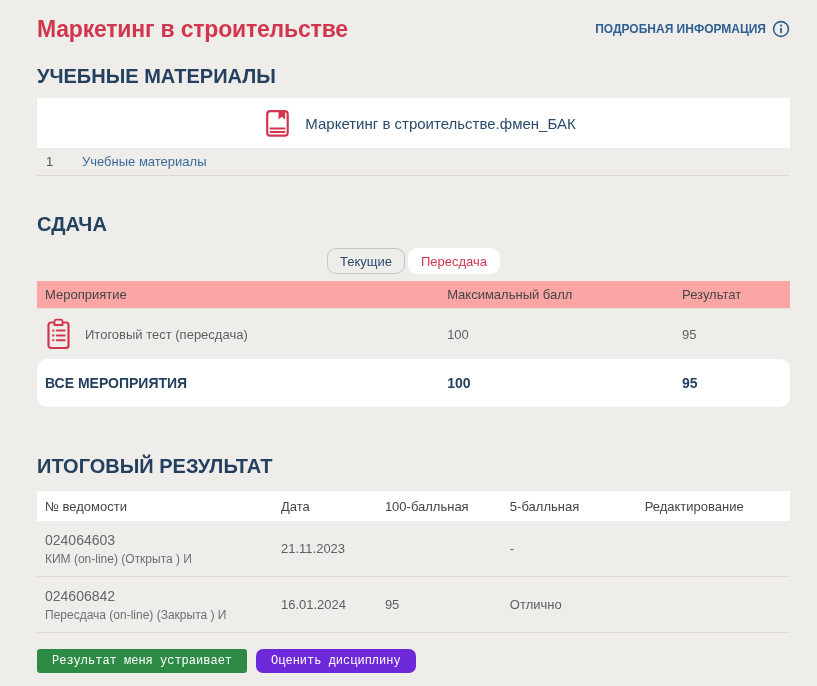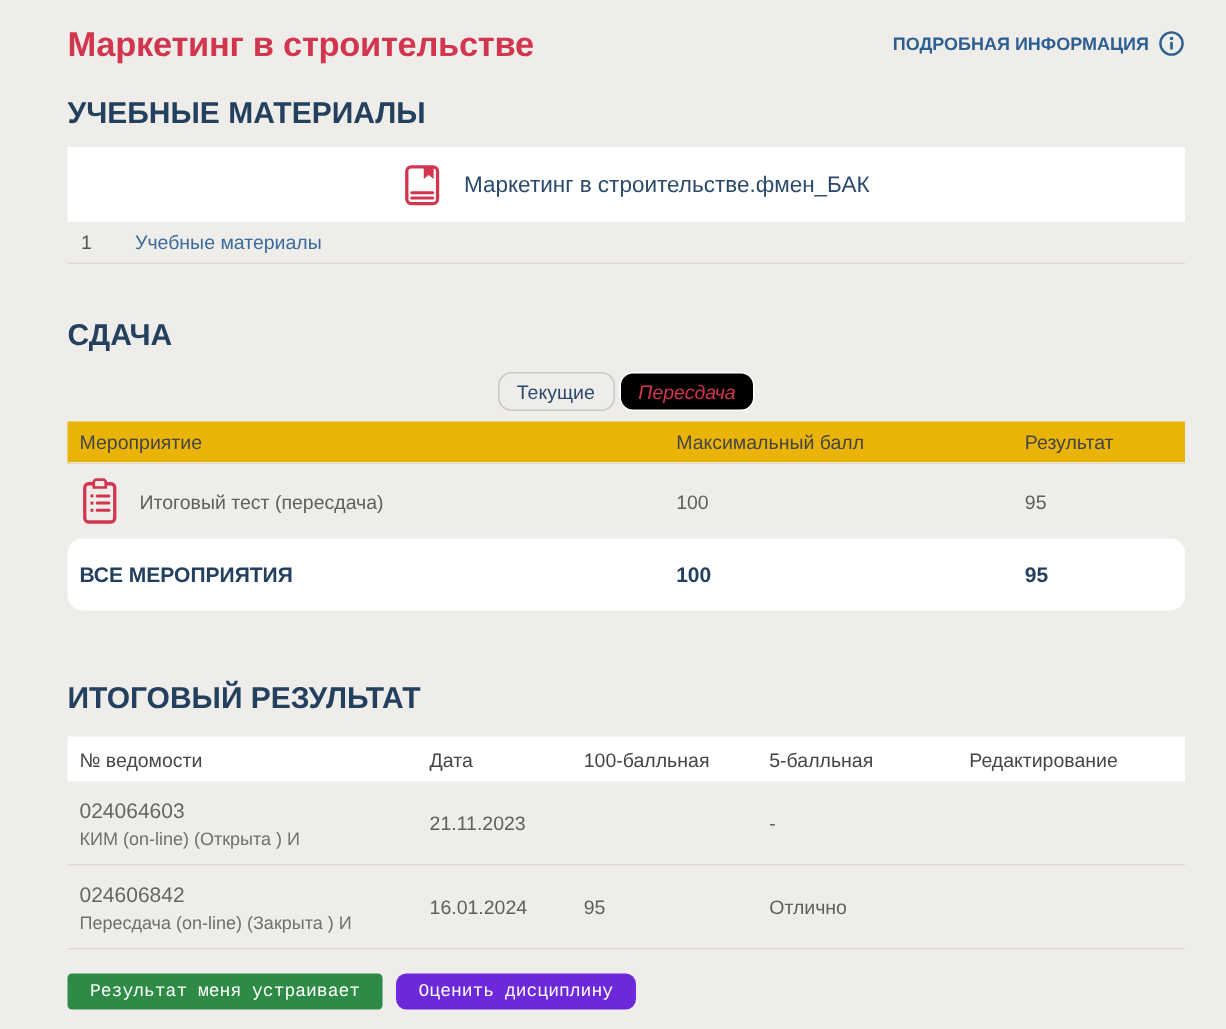--- a/index.html
+++ b/index.html
@@ -3,21 +3,21 @@
 <meta charset="utf-8">
 <style>
   * { box-sizing: border-box; }
   html,body { margin:0; padding:0; }
   body {
     width:817px; height:686px; overflow:hidden;
     background:#efede9;
     font-family:"Liberation Sans", sans-serif;
     color:#5f5f5f;
   }
-  .container { padding:14px 27px 0 37px;margin-left:8px; }
+  .container { padding:14px 27px 0 37px; }
 
   
   .page-header { display:flex; justify-content:space-between; align-items:center; height:30px; }
   .page-title { margin:0; font-size:23px; font-weight:bold; color:#d2364e; letter-spacing:-0.2px; }
   .details-link { display:flex; align-items:center; gap:6px; color:#2d5f92; font-size:12px; font-weight:bold; cursor:pointer; }
   .details-link svg { display:block; }
 
   
   .section-heading { margin:0; font-size:20px; line-height:22px; font-weight:bold; color:#24405f; }
   .h-materials { margin-top:21px; }
@@ -34,26 +34,26 @@
     height:28px; display:flex; align-items:center;
     border-bottom:1px solid #dcd9d3; font-size:13px;
   }
   .materials-row .row-num { width:45px; padding-left:9px; color:#555; }
   .materials-link { color:#3a6b9c; cursor:pointer; }
 
   
   .tabs { margin-top:12px; display:flex; justify-content:center; gap:3px; height:26px; }
   .tab { font-size:13px; padding:0 12px; display:flex; align-items:center; border-radius:9px; cursor:pointer; }
   .tab-inactive { border:1px solid #c8c6c1; color:#2b4a6b; background:transparent; }
-  .tab-active { background:#000000; color:#d2364e; border:1px solid #ffffff;font-style:italic; }
+  .tab-active { background:#ffffff; color:#d2364e; border:1px solid #ffffff; }
 
   
   .t1 { margin-top:7px; }
   .t1-row { display:flex; align-items:center; }
-  .t1-head { background:#eab308; height:28px; font-size:13px; color:#454545; border-bottom:1px solid #e7e4df; }
+  .t1-head { background:#fca5a5; height:28px; font-size:13px; color:#454545; border-bottom:1px solid #e7e4df; }
   .t1-body { height:50px; font-size:13px; color:#5f5f5f; }
   .t1-total { background:#ffffff; height:48px; font-size:14px; font-weight:bold; color:#24405f;border-radius:10px; }
   .t1-c1 { width:54.2%; padding-left:8px; display:flex; align-items:center; gap:13px; }
   .t1-c2 { width:31.2%; padding-left:2px; }
   .t1-c3 { width:14.6%; padding-left:2px; }
 
   
   .t2 { margin-top:13px; }
   .t2-row { display:flex; align-items:center; }
   .t2-head { background:#ffffff; height:30px; font-size:13px; color:#454545;align-items:center; }

